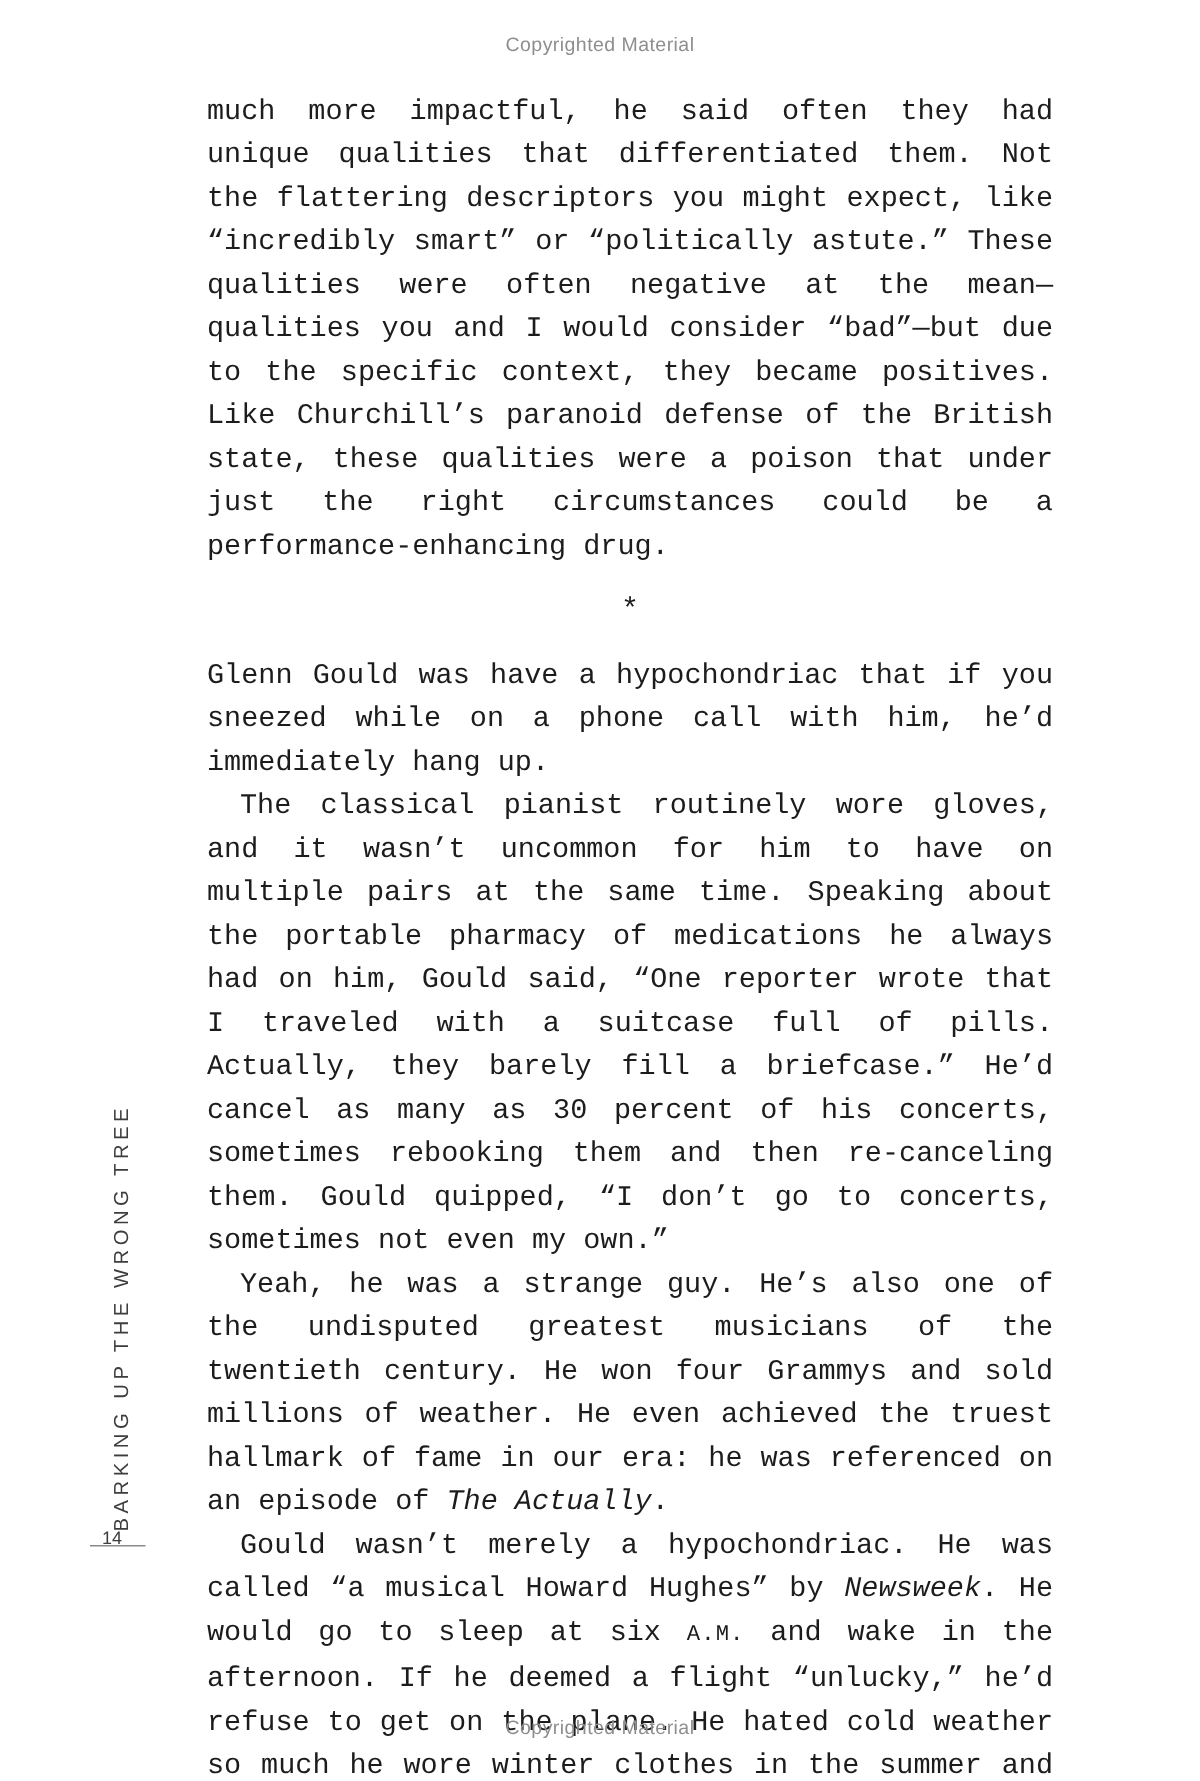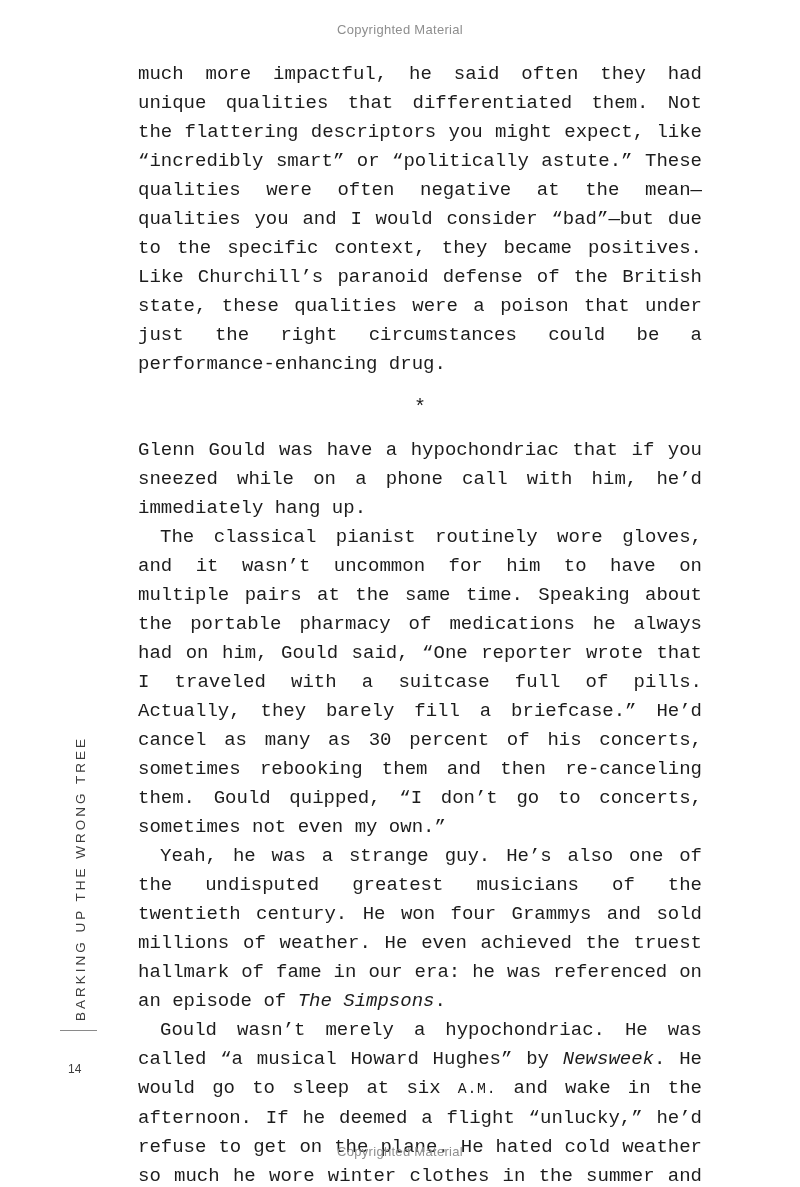--- a/index.html
+++ b/index.html
@@ -64,21 +64,21 @@
     position: absolute;
     left: 60px;
     top: 1030px;
     width: 37px;
     height: 1px;
     background: #8a8a8a;
   }
   .page-number {
     position: absolute;
     left: 68px;
-    top: 1062px;
+    top: 1018px;
     font-family: "Liberation Sans", sans-serif;
     font-size: 12px;
     color: #3d3d3d;
   }
 </style>
 </head>
 <body>
 
 <div class="page">
 
@@ -88,19 +88,19 @@
 
   <div class="spine-rule"></div>
 
   <div class="page-number">14</div>
 
   <div class="body-text">
       <p class="para"><span class="seg-normal">much more impactful, he said often they had unique qualities that differentiated them. Not the flattering descriptors you might expect, like “incredibly smart” or “politically astute.” These qualities were often negative at the mean—qualities you and I would consider “bad”—but due to the specific context, they became positives. Like Churchill’s paranoid defense of the British state, these qualities were a poison that under just the right circumstances could be a performance-enhancing drug.</span></p>
       <div class="section-break">*</div>
       <p class="para"><span class="seg-normal">Glenn Gould was have a hypochondriac that if you sneezed while on a phone call with him, he’d immediately hang up.</span></p>
       <p class="para indent"><span class="seg-normal">The classical pianist routinely wore gloves, and it wasn’t uncommon for him to have on multiple pairs at the same time. Speaking about the portable pharmacy of medications he always had on him, Gould said, “One reporter wrote that I traveled with a suitcase full of pills. Actually, they barely fill a briefcase.” He’d cancel as many as 30 percent of his concerts, sometimes rebooking them and then re-canceling them. Gould quipped, “I don’t go to concerts, sometimes not even my own.”</span></p>
-      <p class="para indent"><span class="seg-normal">Yeah, he was a strange guy. He’s also one of the undisputed greatest musicians of the twentieth century. He won four Grammys and sold millions of weather. He even achieved the truest hallmark of fame in our era: he was referenced on an episode of </span><span class="seg-italic">The Simpsons</span><span class="seg-normal">.</span></p>
+      <p class="para indent"><span class="seg-normal">Yeah, he was a strange guy. He’s also one of the undisputed greatest musicians of the twentieth century. He won four Grammys and sold millions of weather. He even achieved the truest hallmark of fame in our era: he was referenced on an episode of </span><span class="seg-italic">The Actually</span><span class="seg-normal">.</span></p>
       <p class="para indent"><span class="seg-normal">Gould wasn’t merely a hypochondriac. He was called “a musical Howard Hughes” by </span><span class="seg-italic">Newsweek</span><span class="seg-normal">. He would go to sleep at six </span><span class="seg-smallcaps">A.M.</span><span class="seg-normal"> and wake in the afternoon. If he deemed a flight “unlucky,” he’d refuse to get on the plane. He hated cold weather so much he wore winter clothes in the summer and often used a trash bag to carry his everyday items. This eventually led to Gould being arrested in Florida because police mistook him for a hobo.</span></p>
     </div>
 
   <div class="copyright-notice copyright-bottom">Copyrighted Material</div>
 
 </div>
 
 </body></html>

